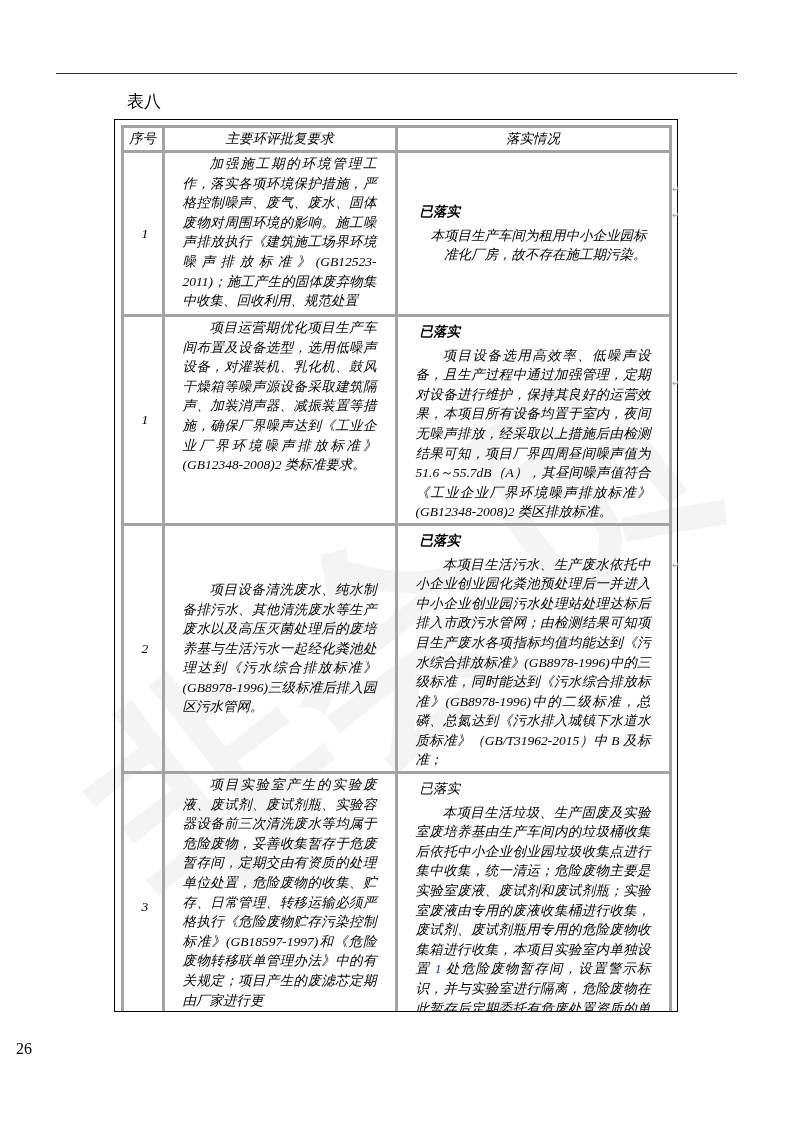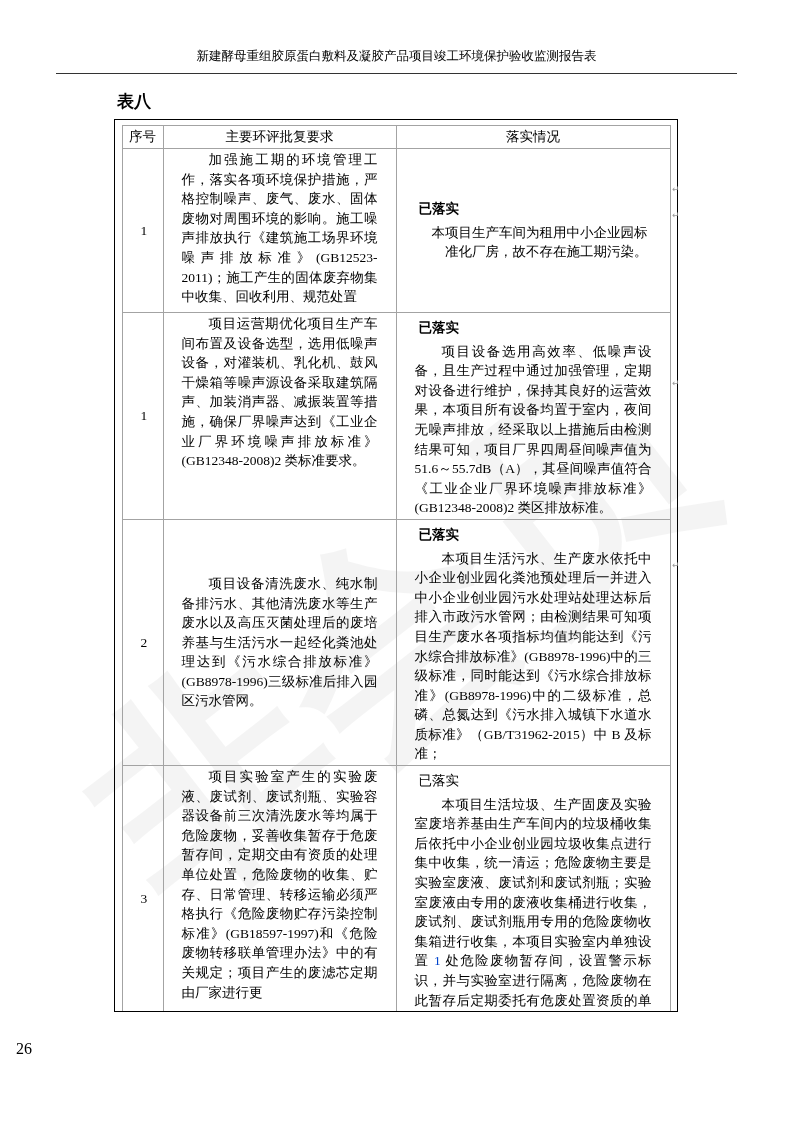--- a/index.html
+++ b/index.html
@@ -5,29 +5,29 @@
   html,body{margin:0;padding:0;background:#fff;}
   .page{position:relative;width:793px;height:1122px;background:#fff;overflow:hidden;
         font-family:"Liberation Serif","DejaVu Serif",serif;color:#000;}
   .watermark{position:absolute;top:640px;left:396px;
         transform:translate(-50%,-50%) rotate(-38deg);
         font-size:230px;font-weight:bold;color:rgba(0,0,0,0.045);
         white-space:nowrap;z-index:0;pointer-events:none;}
   .doc-header{position:absolute;top:48px;left:0;width:100%;text-align:center;
         font-size:12.5px;z-index:1;}
   .header-rule{position:absolute;top:73px;left:56px;width:681px;border-top:1px solid #333;z-index:1;}
-  .table-label{position:absolute;top:90px;left:117px;font-size:17px;font-weight:bold;z-index:1;}
+  .table-label{position:absolute;top:90px;left:127px;font-size:17px;font-weight:normal;z-index:1;}
   .outer-box{position:absolute;top:119px;left:114px;width:562px;height:891px;
         border:1px solid #000;overflow:hidden;z-index:1;}
   .section-title{margin:11px 0 0 13px;font-size:15px;font-weight:bold;white-space:pre-wrap;}
   .table-caption{margin-top:4px;text-align:center;font-size:14px;font-weight:bold;white-space:pre-wrap;}
   table.main{margin:5px auto 0;border-collapse:collapse;table-layout:fixed;width:548px;
         font-size:13.5px;line-height:19.6px;}
   col.c1{width:41px;} col.c2{width:233px;} col.c3{width:274px;}
-  .main th,.main td{border:1px solid #a3a3a3;}
+  .main th,.main td{border:3px solid #a3a3a3;font-style:italic;}
   .main th{font-weight:normal;height:22px;text-align:center;padding:0;}
   .main td{padding:1px 18px;vertical-align:top;}
   td.seq{text-align:center;vertical-align:middle;}
   .para{margin:0;text-indent:2em;text-align:justify;}
   .label{margin:4px;font-weight:bold;text-align:left;}
   tr.r3 .label{font-weight:normal;}
   td.stat-mid{vertical-align:middle;}
   td.req-mid{vertical-align:middle;}
   .centerp{margin:4px;text-align:right;}
   tr.r0{height:164px;} tr.r1{height:176px;} tr.r2{height:238px;} tr.r3{height:245px;}
@@ -37,21 +37,20 @@
   .page-number{position:absolute;top:1040px;left:0;width:100%;text-align:left;
         font-size:16px;z-index:1;padding-left:16px;}
 </style>
 </head>
 <body>
 
 <div class="page">
 
   <div class="watermark">非会员</div>
 
-  <div class="doc-header">新建酵母重组胶原蛋白敷料及凝胶产品项目竣工环境保护验收监测报告表</div>
   <div class="header-rule"></div>
 
   <div class="table-label">表八</div>
 
   <div class="outer-box">
 
     <table class="main">
       <colgroup>
           <col class="c1">
           <col class="c2">

